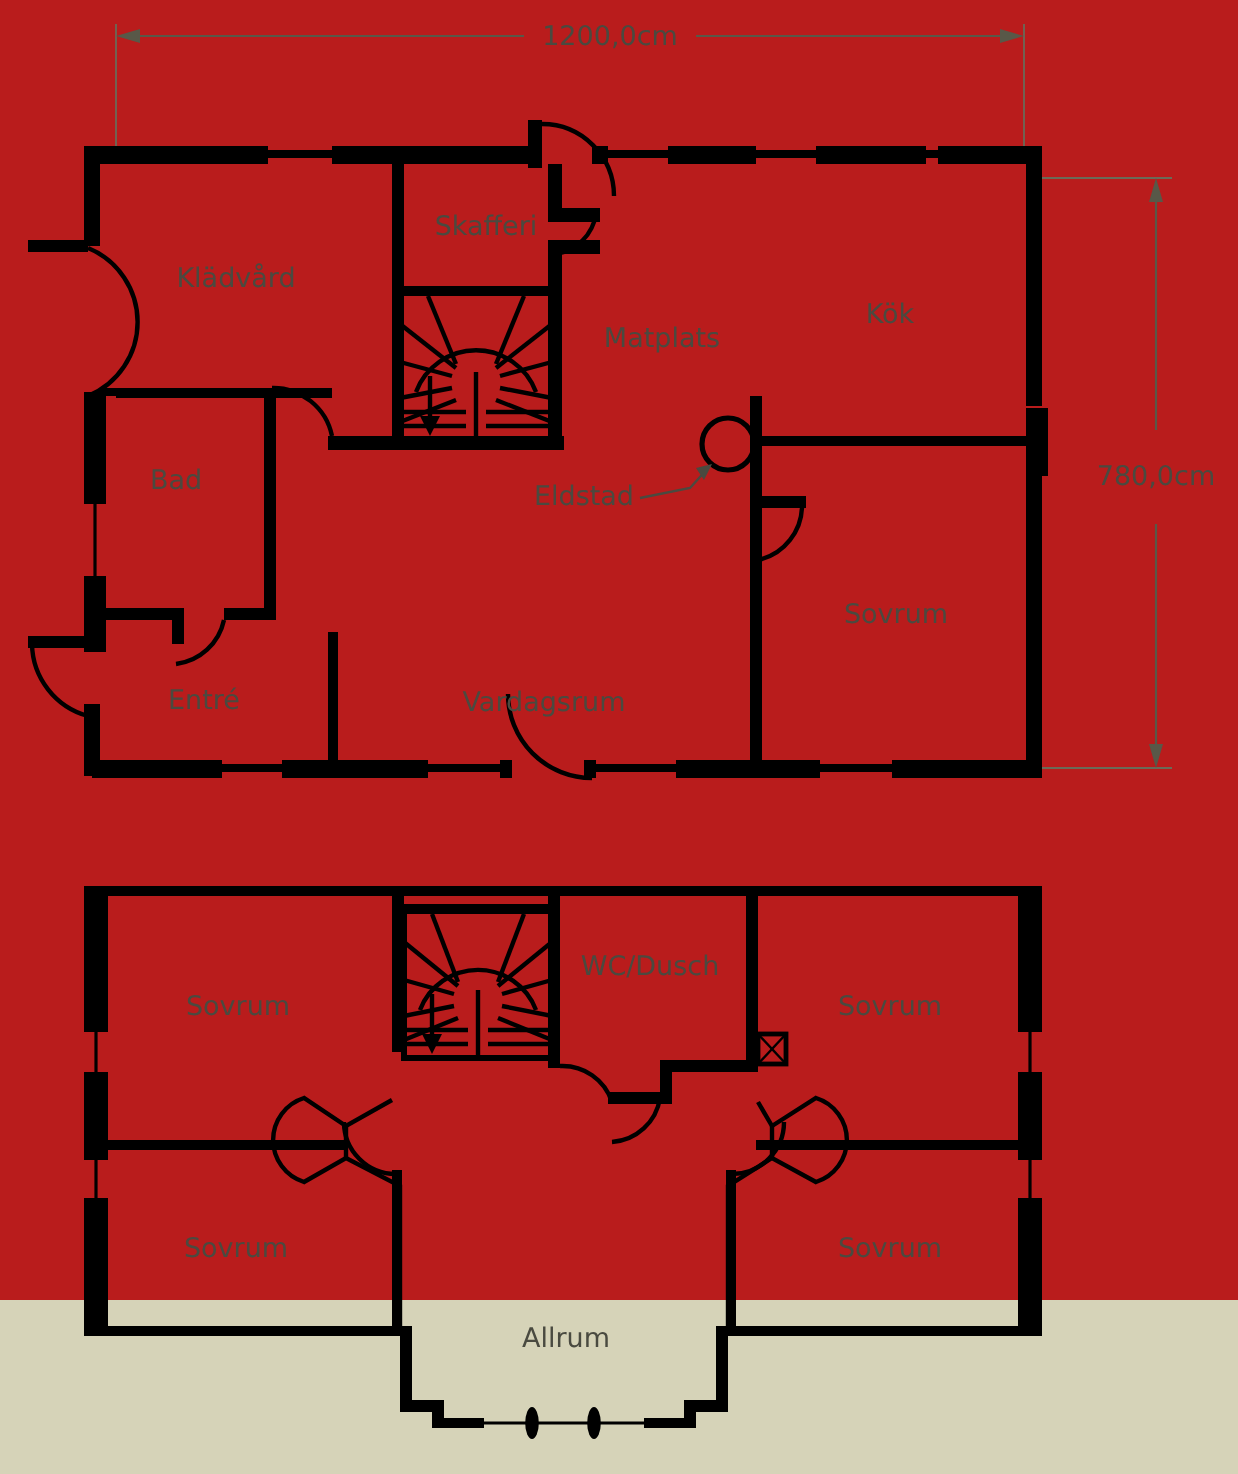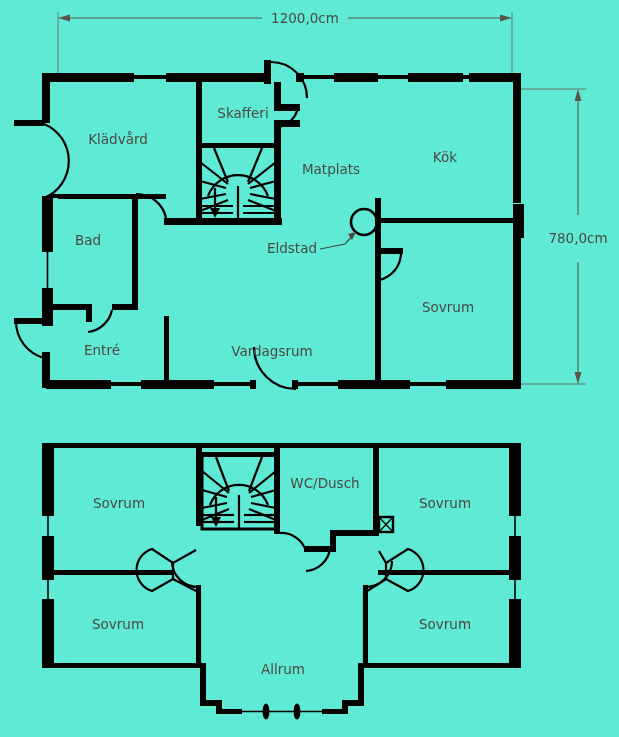--- a/index.html
+++ b/index.html
@@ -9,22 +9,22 @@
   }
   body {
     width: 619px;
     height: 737px;
     overflow: hidden;
     font-family: "DejaVu Sans", sans-serif;
   }
   #plan-root {
     position: relative;
     width: 619px;
-    height: 737px;
-    background: #5eead4;
+    height: 650px;
+    background: #b91c1c;
   }
   svg#floorplan {
     display: block;
     width: 619px;
     height: 737px;
   }
   .wall      { fill: #000000; stroke: none; }
   .thinline  { fill: none; stroke: #000000; stroke-width: 1.6; }
   .hairline  { fill: none; stroke: #000000; stroke-width: 1.2; }
   .swing     { fill: none; stroke: #000000; stroke-width: 2.2; }

